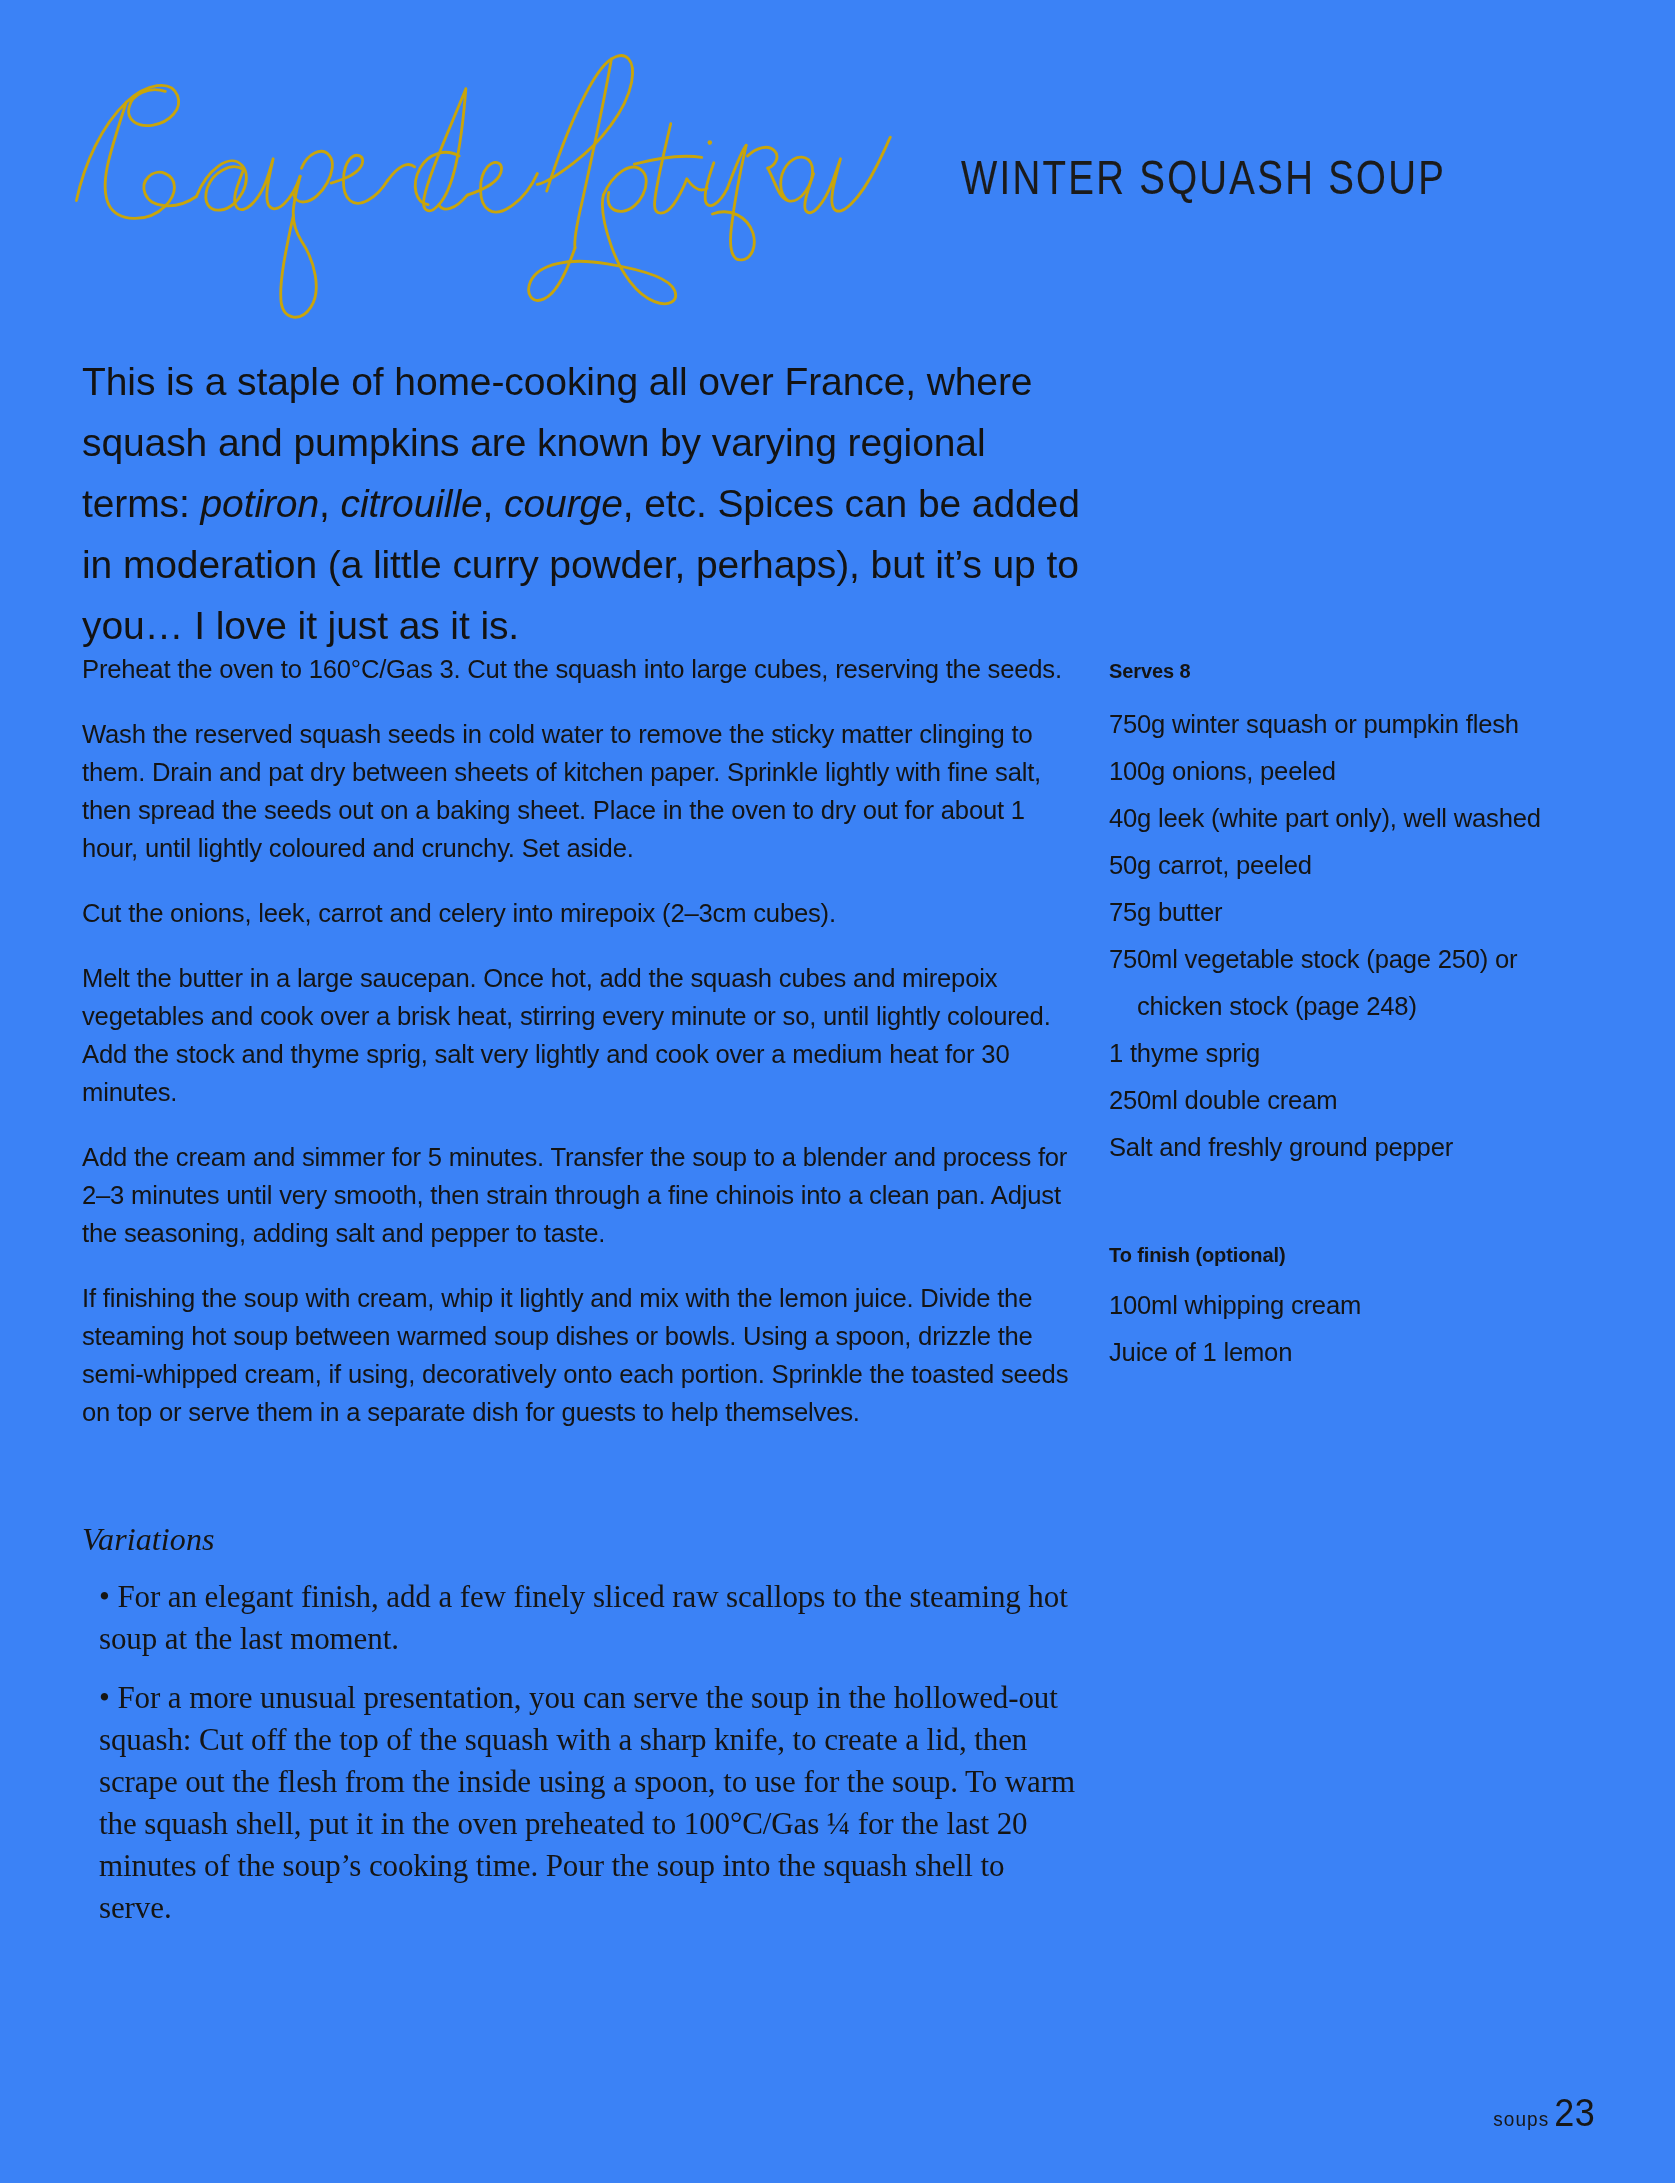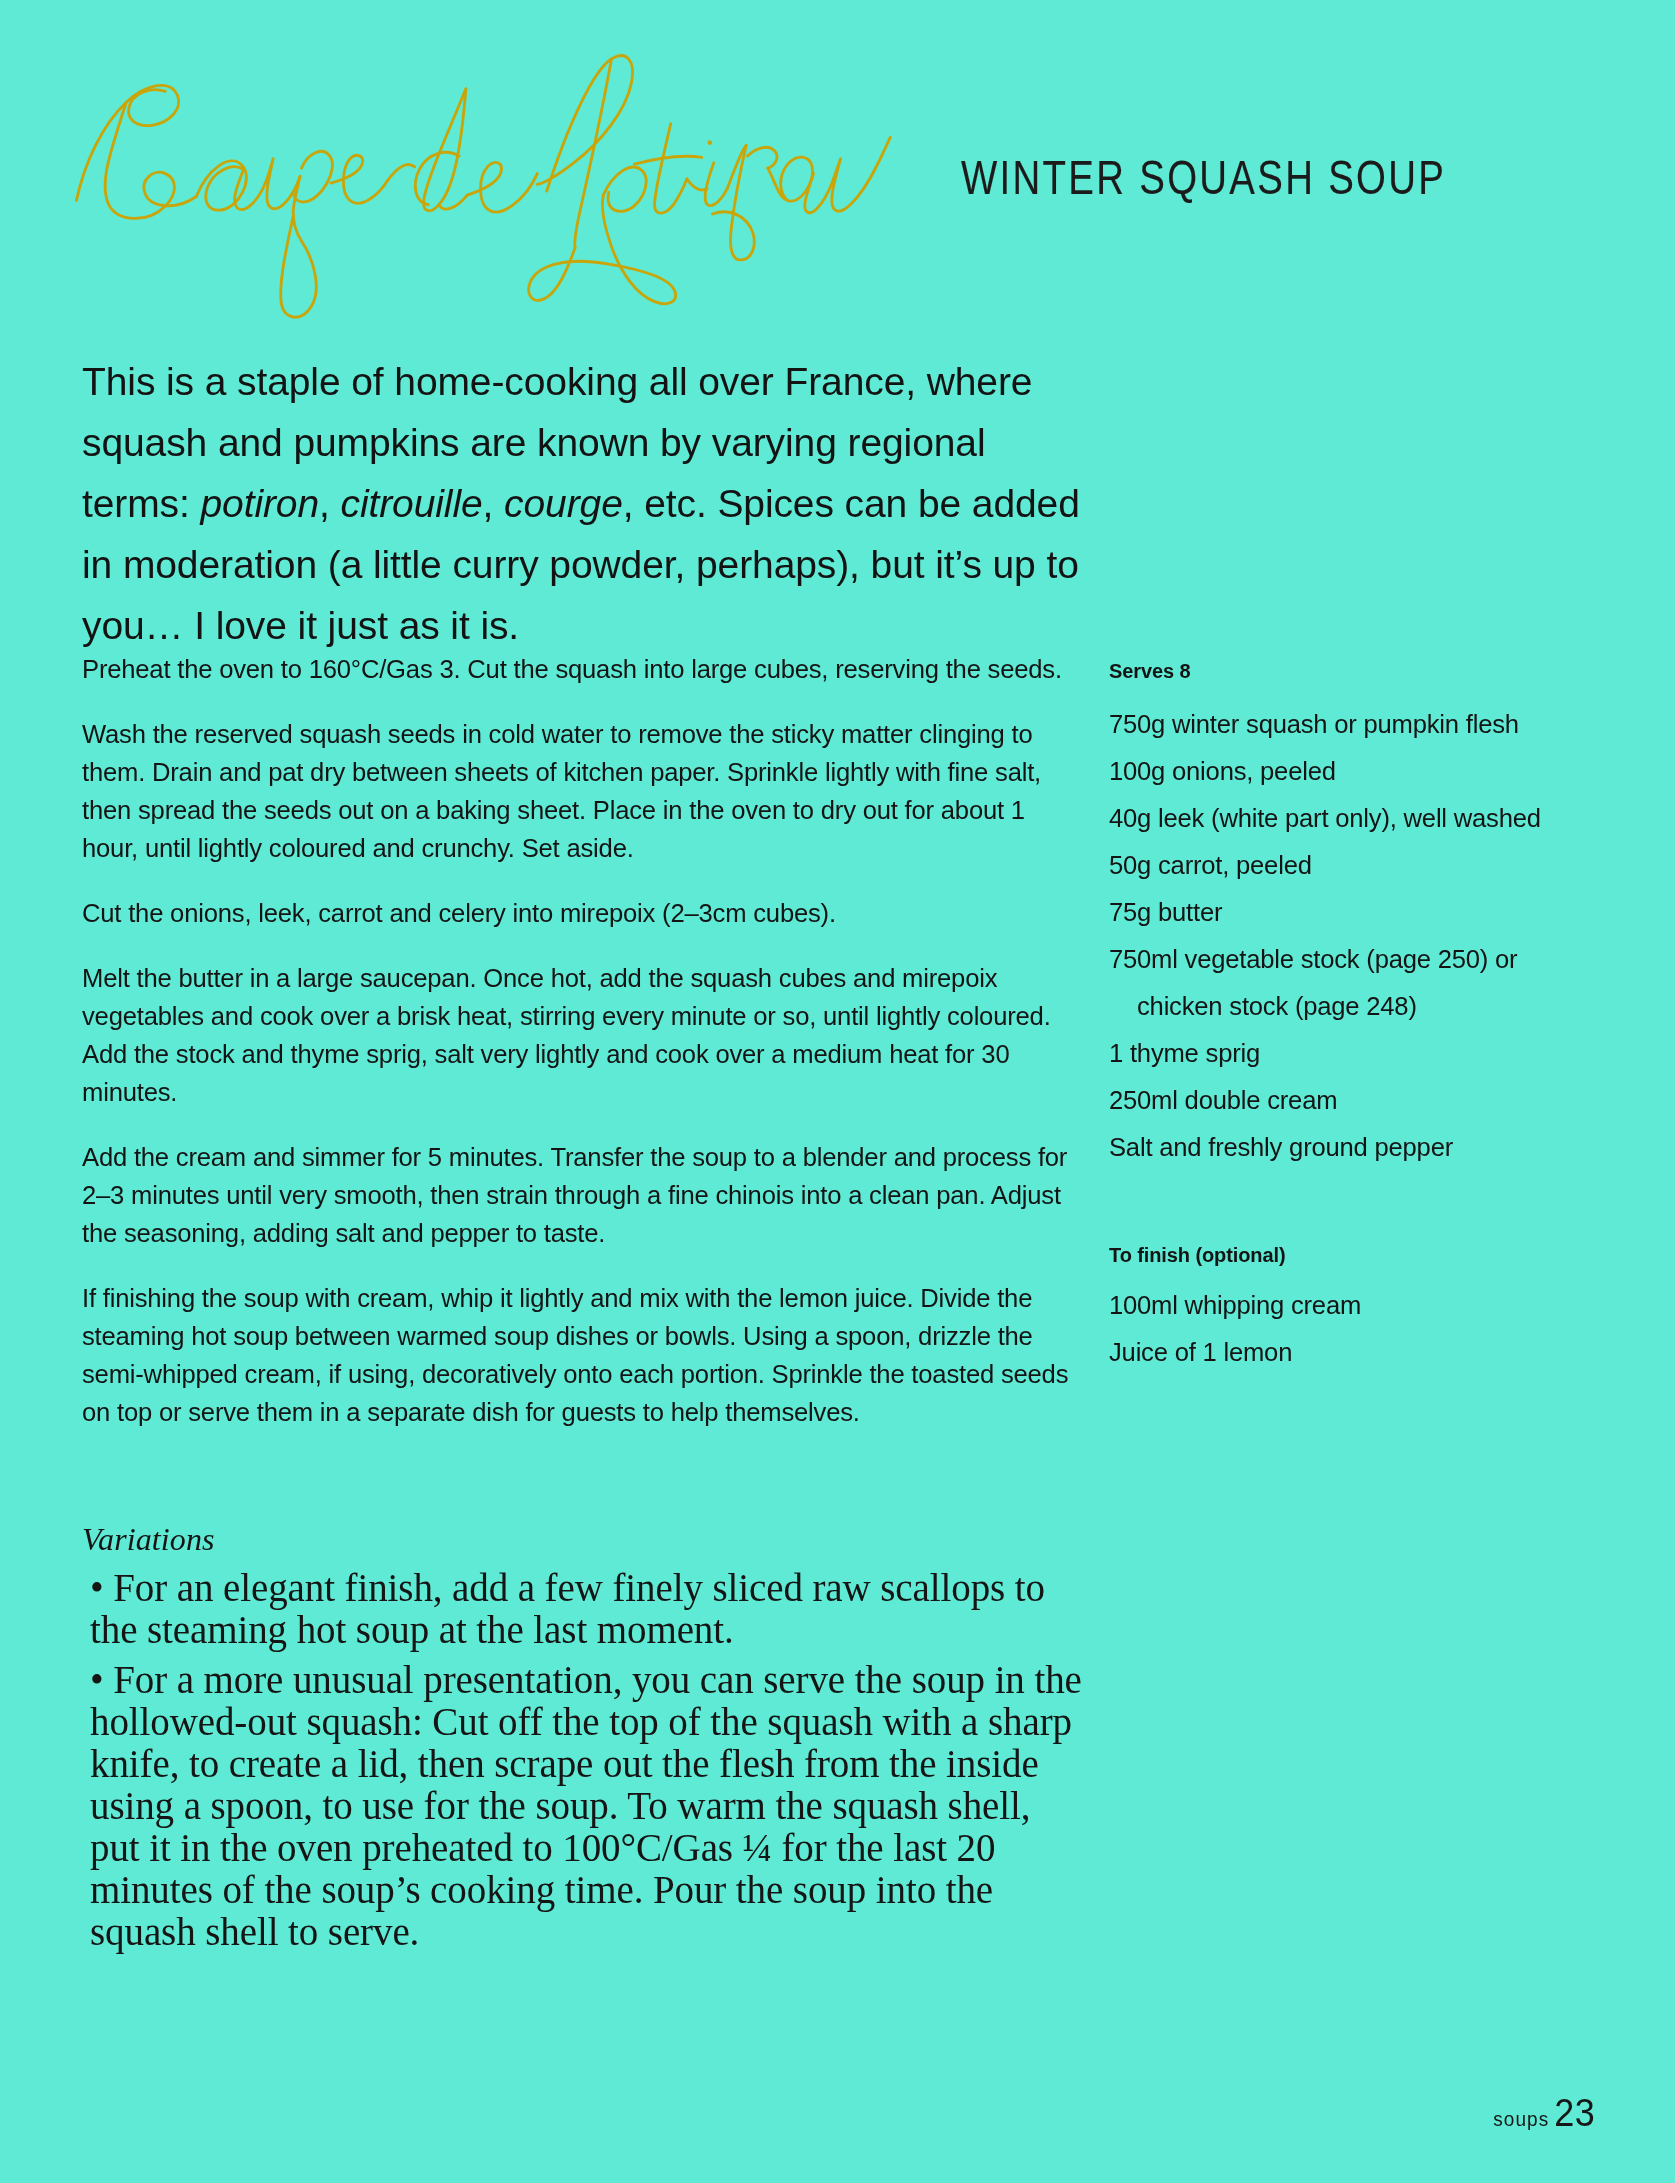--- a/index.html
+++ b/index.html
@@ -10,21 +10,21 @@
   body {
     width: 1675px;
     height: 2183px;
     position: relative;
     font-family: "Liberation Sans", sans-serif;
     overflow: hidden;
   }
   .page {
     position: absolute;
     inset: 0;
-    background: #5eead4;
+    background: #3b82f6;
   }
 
   
   .header {
     position: absolute;
     left: 0;
     top: 0;
     width: 1675px;
     height: 317px;
   }
@@ -130,24 +130,24 @@
     color: #151515;
   }
   .var-title {
     font-style: italic;
     font-size: 32px;
     line-height: 39px;
     margin-bottom: 5.4px;
     letter-spacing: 0.1px;
   }
   .var-item {
-    font-size: 39px;
+    font-size: 31px;
     line-height: 42px;
     letter-spacing: -0.1px;
-    margin: 8px;
+    margin: 17px;
   }
 
   
   .footer {
     position: absolute;
     right: 80px;
     bottom: 49px;
     display: flex;
     align-items: baseline;
     gap: 5px;

